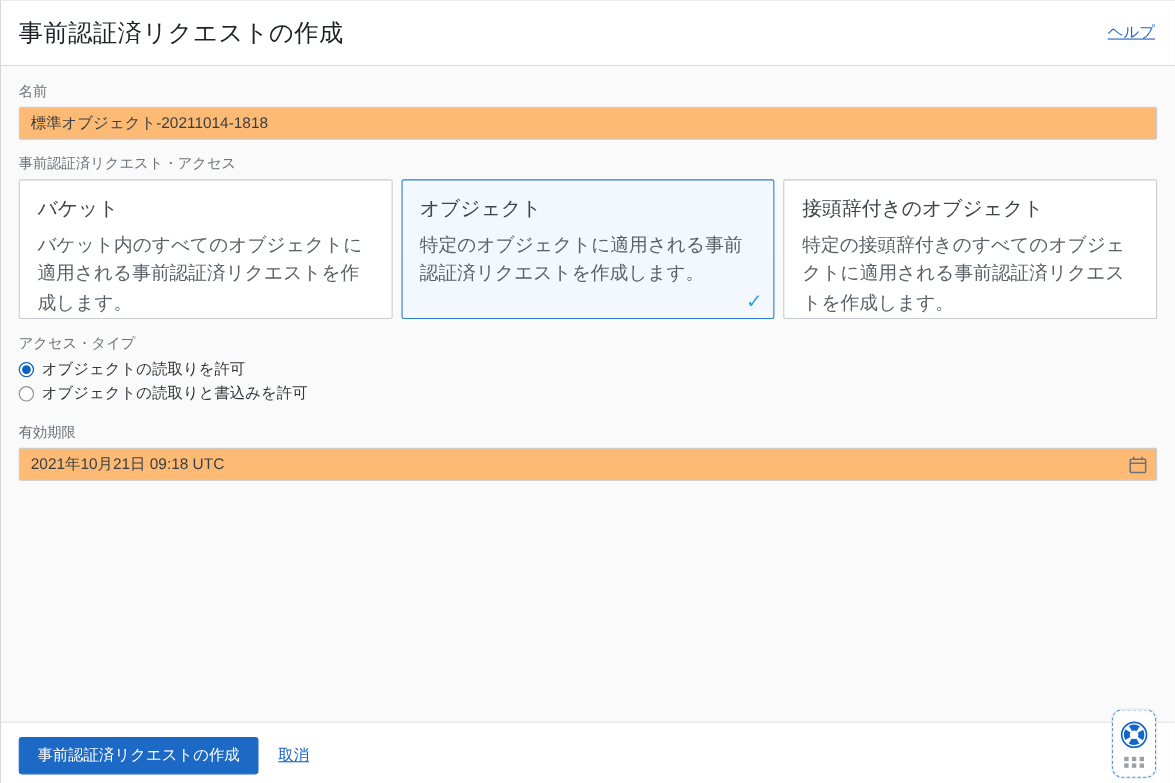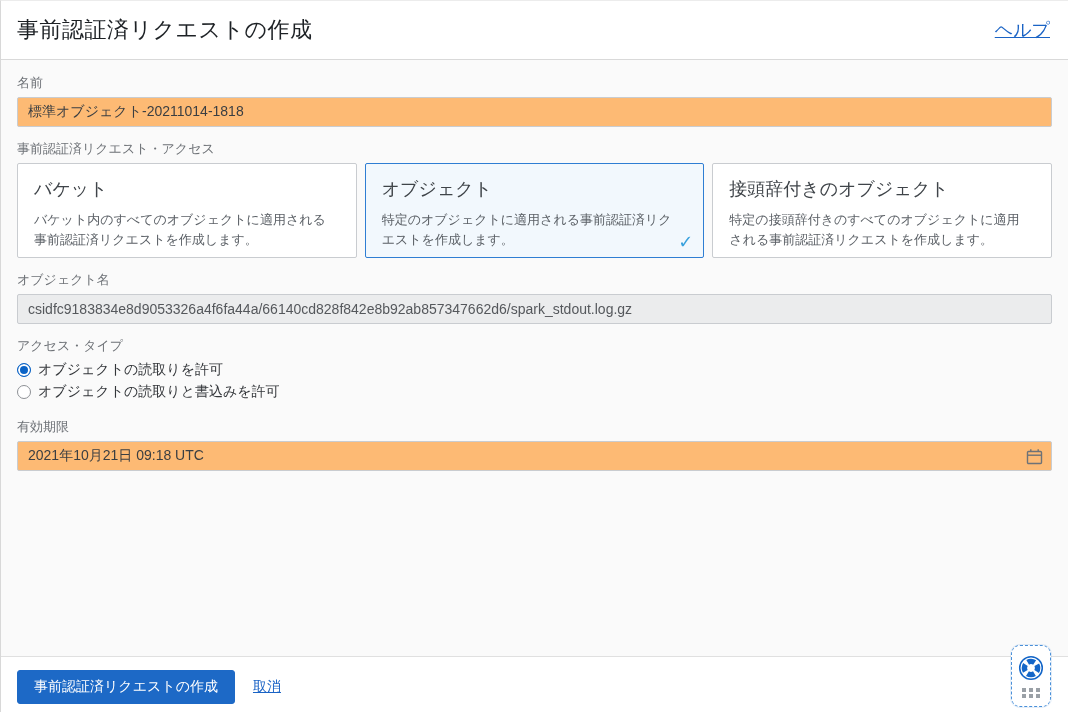--- a/index.html
+++ b/index.html
@@ -29,21 +29,21 @@
   }
   .page-title {
     font-size:22px;
     font-weight:400;
     color:#1d2125;
     letter-spacing:0.5px;
   }
   a.link {
     color:#1a63c5;
     text-decoration:underline;
-    font-size:18px;
+    font-size:14px;
     cursor:pointer;
   }
   
   .main {
     flex:1 1 auto;
     padding:14px 16px 0 16px;
     overflow:hidden;
   }
   .field { margin-bottom:13px; }
   .field-label {
@@ -96,21 +96,21 @@
     background:#f2f8fd;
     border:1px solid #2f7ed3;
     min-height:95px;
   }
   .card-title {
     font-size:18px;
     color:#3f4449;
     margin-bottom:9px;
   }
   .card-desc {
-    font-size:13px;
+    font-size:17px;
     color:#5b6066;
     line-height:1.55;
     padding-right:4px;
   }
   .card-check {
     position:absolute;
     right:10px; bottom:6px;
     color:#38a1dd;
     font-size:18px;
     line-height:1;
@@ -212,24 +212,20 @@
         </div>
 
         <div class="card">
           <div class="card-title">接頭辞付きのオブジェクト</div>
           <div class="card-desc">特定の接頭辞付きのすべてのオブジェクトに適用される事前認証済リクエストを作成します。</div>
         </div>
 
       </div>
     </div>
 
-    <div class="field">
-      <span class="field-label">オブジェクト名</span>
-      <input class="text-input" type="text" disabled="" value="csidfc9183834e8d9053326a4f6fa44a/66140cd828f842e8b92ab857347662d6/spark_stdout.log.gz" style="">
-    </div>
 
     <div class="field">
       <span class="field-label">アクセス・タイプ</span>
       <div class="radio-group">
         <div class="radio-row selected">
           <span class="radio-dot"></span>
           <span>オブジェクトの読取りを許可</span>
         </div>
         <div class="radio-row">
           <span class="radio-dot"></span>

